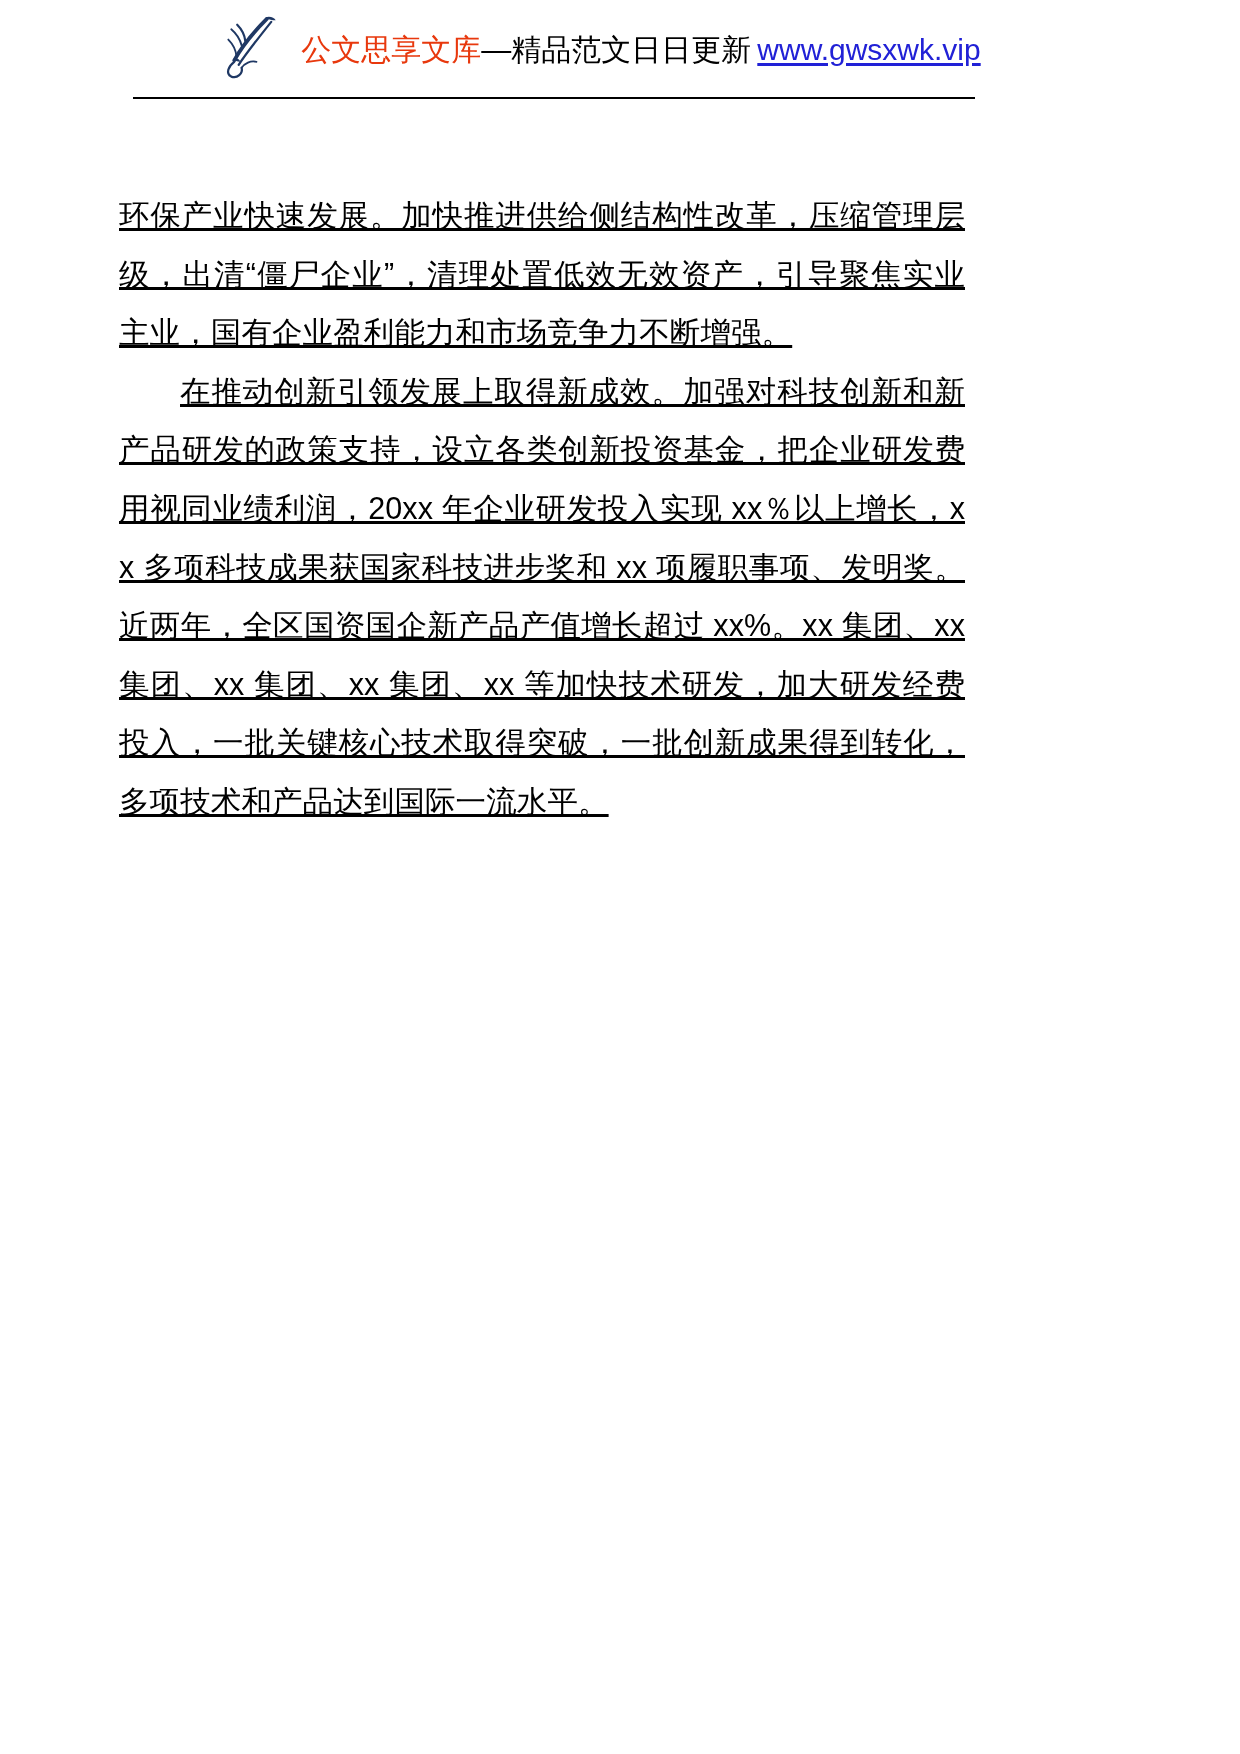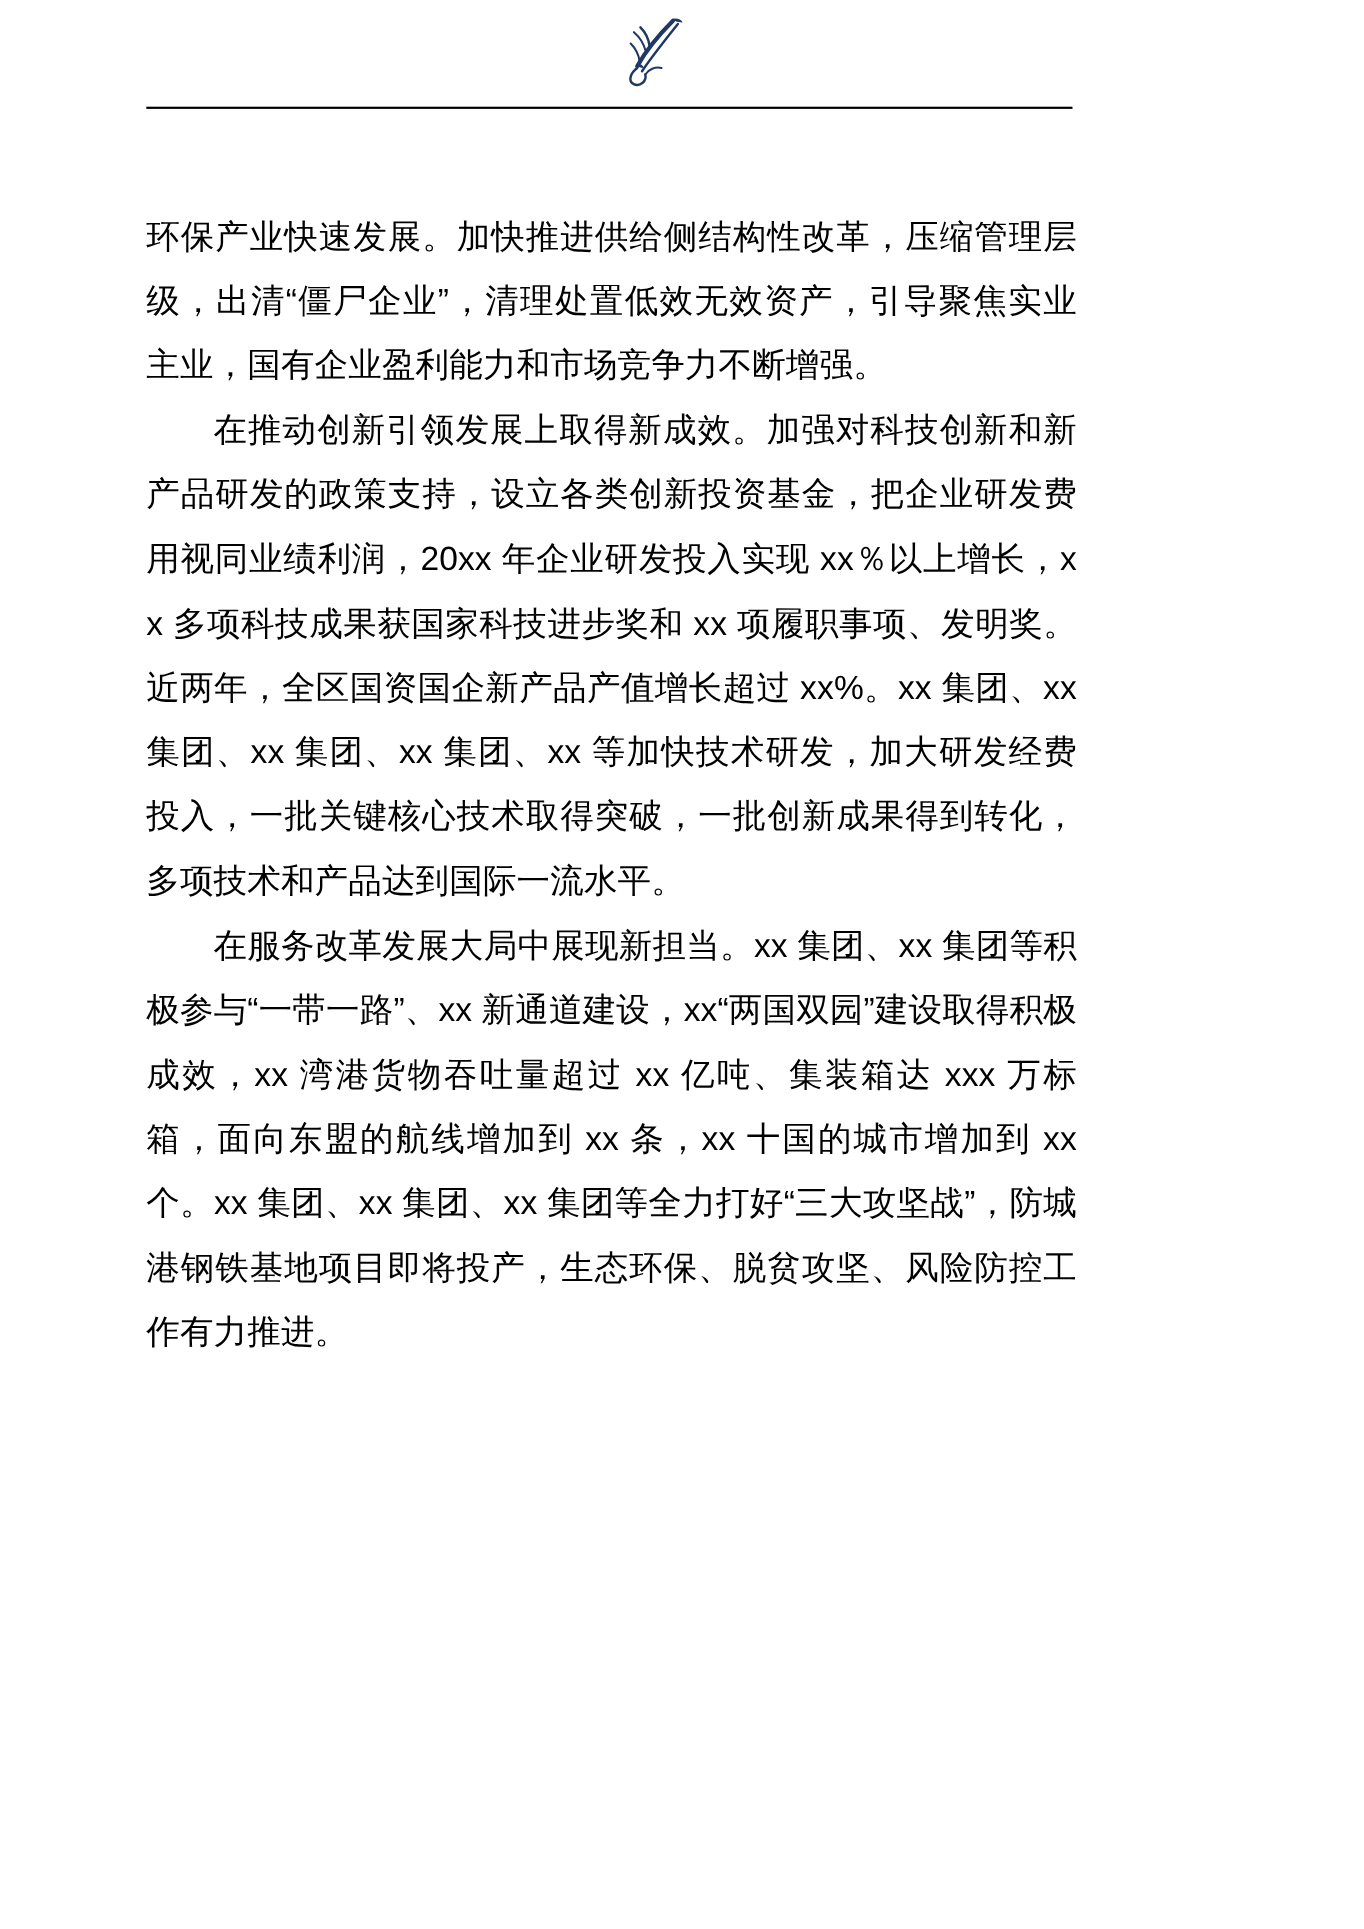--- a/index.html
+++ b/index.html
@@ -78,23 +78,24 @@
     left: 133px;
     top: 97px;
     width: 842px;
     height: 0;
     border-top: 2px solid #000000;
   }
 
   
   .doc-body {
     position: absolute;
-    left: 133px;
+    left: 119px;
     top: 186px;
     width: 846px;
+    text-decoration: underline;
   }
 
   .para {
     margin: 0;
     font-size: 30.5px;
     line-height: 58.6px;
     color: #000000;
     text-align: justify;
     text-justify: inter-ideograph;
     letter-spacing: 0.1px;
@@ -127,25 +128,27 @@
           <path d="M18 40 C24 46, 28 54, 29 62" stroke-width="2.5"></path>
           <path d="M26 70 C18 76, 14 86, 22 90 C30 93, 38 86, 36 78" stroke-width="3"></path>
           <path d="M36 78 C40 72, 48 68, 56 70" stroke-width="2.5"></path>
         </g>
         <g fill="#1f3864">
           <path d="M68 10 C74 8, 80 10, 82 14 C78 14, 72 13, 68 10 Z"></path>
           <path d="M25 66 C29 64, 33 66, 34 70 C30 70, 27 69, 25 66 Z"></path>
         </g>
       </svg>
 
+      <div class="brand-text">
+        <span class="brand-red">公文思享文库</span><span class="brand-black">—精品范文日日更新</span><span class="brand-url">www.gwsxwk.vip</span>
+      </div>
 
     </div>
   </div>
 
   <div class="divider"></div>
 
   <div class="doc-body">
     <p class="para">环保产业快速发展。加快推进供给侧结构性改革，压缩管理层级，出清“僵尸企业”，清理处置低效无效资产，引导聚焦实业主业，国有企业盈利能力和市场竞争力不断增强。</p>
     <p class="para indent">在推动创新引领发展上取得新成效。加强对科技创新和新产品研发的政策支持，设立各类创新投资基金，把企业研发费用视同业绩利润，20xx 年企业研发投入实现 xx％以上增长，xx 多项科技成果获国家科技进步奖和 xx 项履职事项、发明奖。近两年，全区国资国企新产品产值增长超过 xx%。xx 集团、xx 集团、xx 集团、xx 集团、xx 等加快技术研发，加大研发经费投入，一批关键核心技术取得突破，一批创新成果得到转化，多项技术和产品达到国际一流水平。</p>
-    <p class="para indent">在服务改革发展大局中展现新担当。xx 集团、xx 集团等积极参与“一带一路”、xx 新通道建设，xx“两国双园”建设取得积极成效，xx 湾港货物吞吐量超过 xx 亿吨、集装箱达 xxx 万标箱，面向东盟的航线增加到 xx 条，xx 十国的城市增加到 xx 个。xx 集团、xx 集团、xx 集团等全力打好“三大攻坚战”，防城港钢铁基地项目即将投产，生态环保、脱贫攻坚、风险防控工作有力推进。</p>
   </div>
 
 </div>
 
 </body></html>

